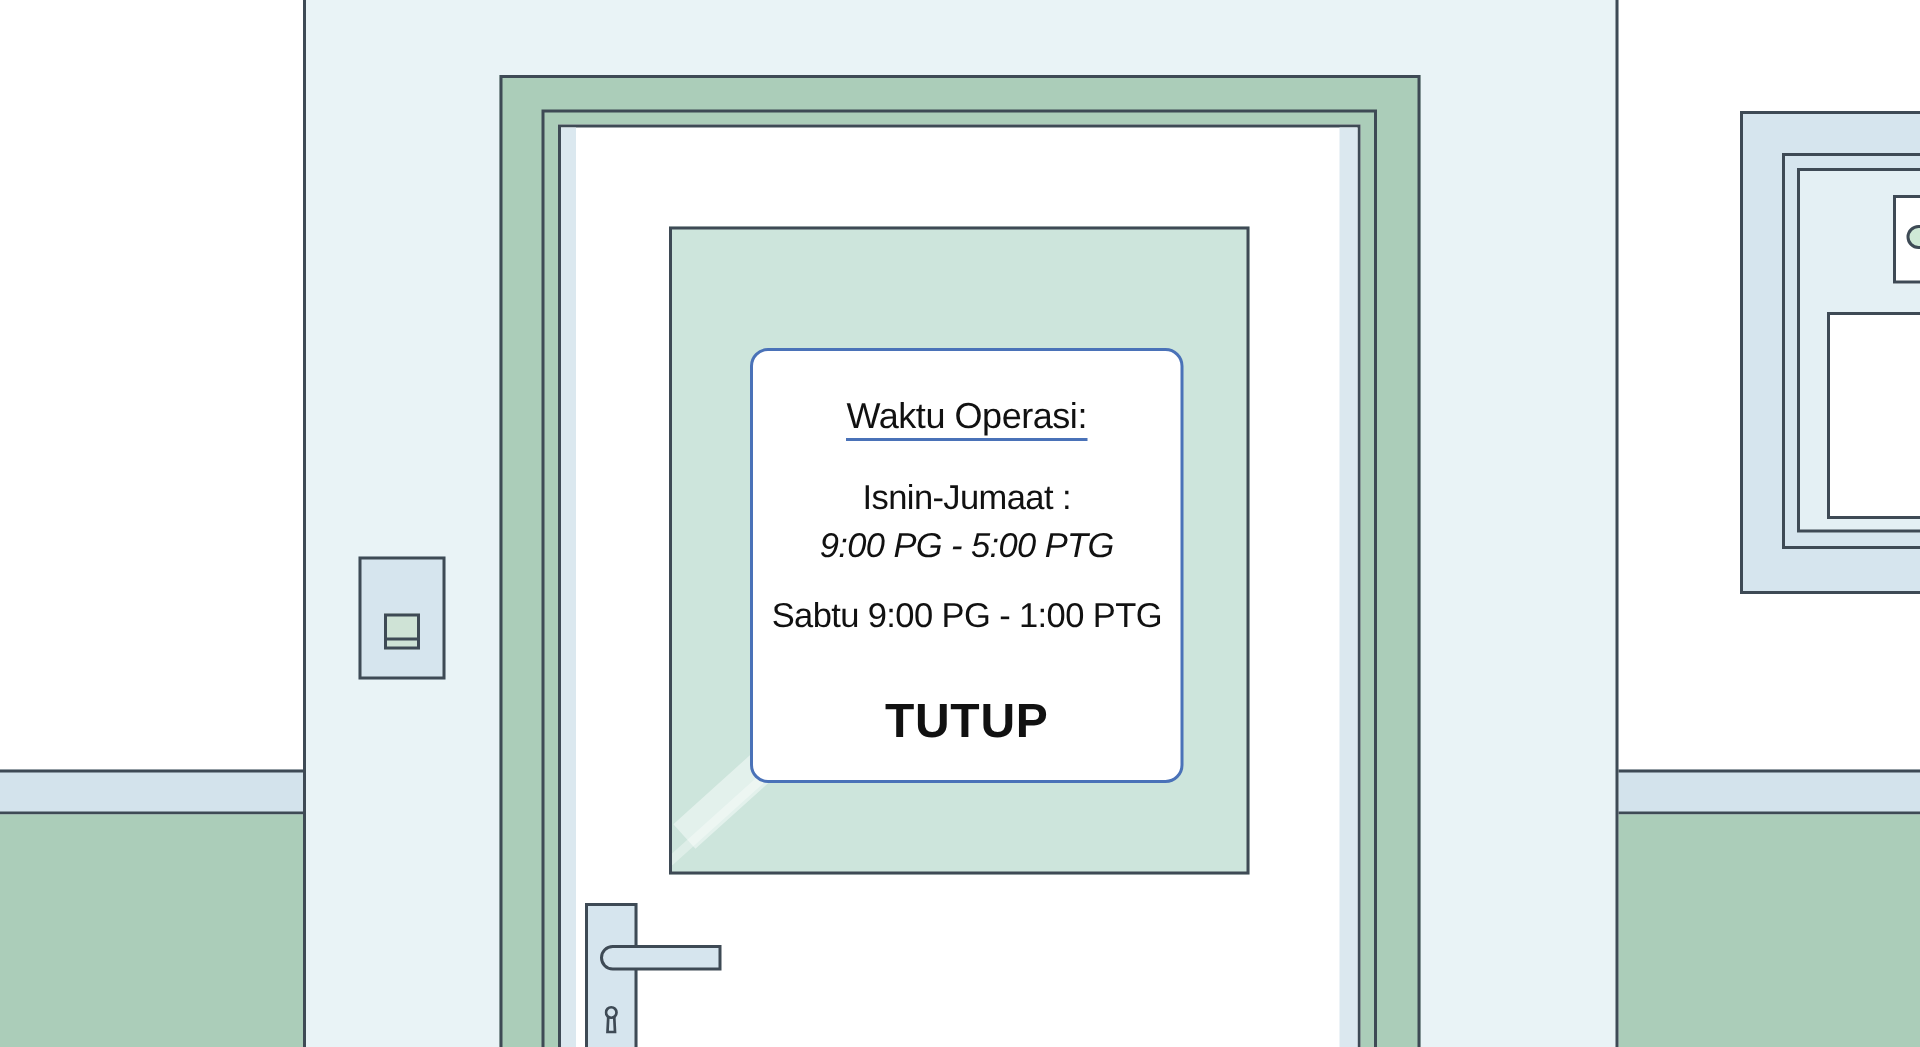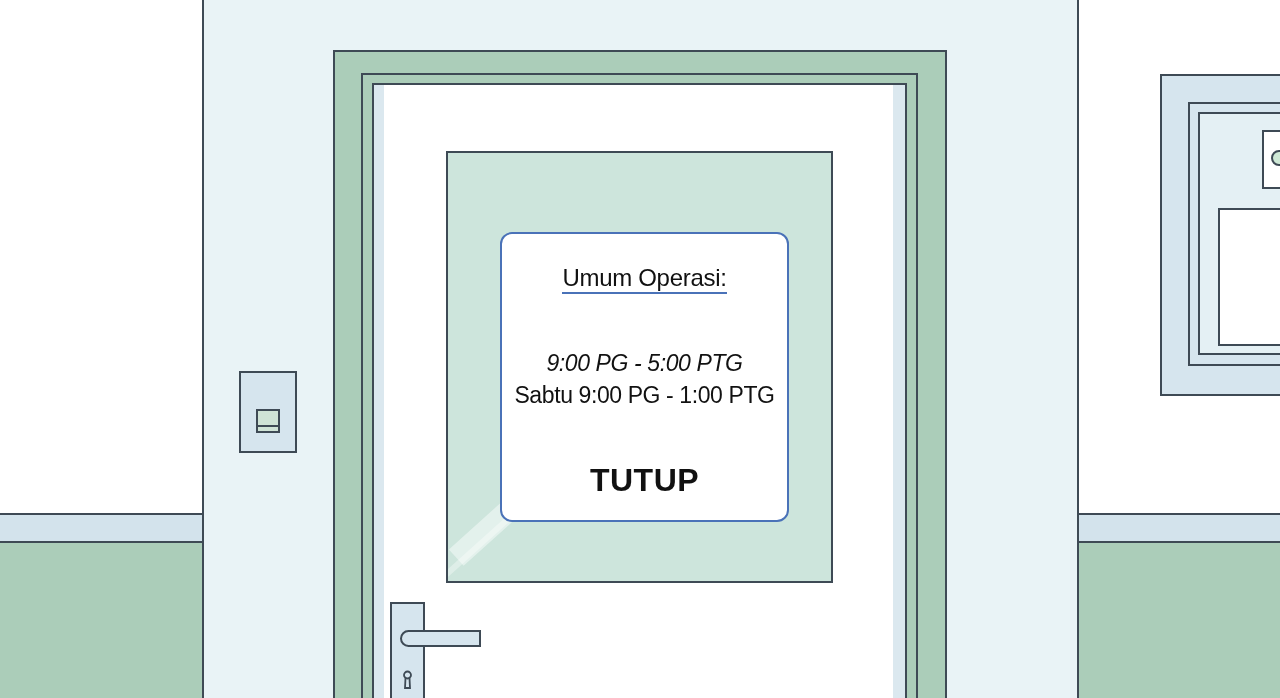--- a/index.html
+++ b/index.html
@@ -27,21 +27,21 @@
     .glare { position: absolute; left: -20px; top: 320px; width: 220px; height: 22px; background: rgba(255,255,255,0.45); transform: rotate(-42deg); }
     .glare2 { position: absolute; left: -30px; top: 345px; width: 220px; height: 6px; background: rgba(255,255,255,0.35); transform: rotate(-42deg); }
 
     
     .sign { left: 500px; top: 232px; width: 289px; height: 290px; background: #ffffff; border: 2px solid #4a72b8; border-radius: 12px; text-align: center; color: #111111; }
     .sign-title { position: absolute; left: 0; right: 0; top: 30px; font-size: 24px; font-weight: 400; }
     .sign-title span { border-bottom: 2px solid #4a72b8; padding-bottom: 1px; letter-spacing: -0.3px; }
     .sign-line { position: absolute; left: 0; right: 0; font-size: 23px; white-space: nowrap; letter-spacing: -0.4px; }
     .l1 { top: 84px; }
     .l2 { top: 116px; font-style: italic; }
-    .l3 { top: 148px; }
+    .l3 { top: 163px; }
     .l4 { top: 185px; }
     .sign-closed { position: absolute; left: 0; right: 0; top: 228px; font-size: 32px; font-weight: 700; letter-spacing: 0.5px; }
 
     
     .switch-plate { left: 239px; top: 371px; width: 58px; height: 82px; background: #d6e5ee; border: 2px solid #3e4a55; }
     .switch-rocker { left: 256px; top: 409px; width: 24px; height: 24px; background: #cfe3d6; border: 2px solid #3e4a55; }
     .switch-line { left: 258px; top: 425px; width: 20px; height: 2px; background: #3e4a55; }
 
     
     .handle-plate { left: 390px; top: 602px; width: 35px; height: 110px; background: #d6e5ee; border: 2px solid #3e4a55; }
@@ -74,21 +74,22 @@
 <div class="abs door"></div>
 <div class="abs door-shade"></div>
 <div class="abs door-shade-r"></div>
 
 <div class="abs door-window">
   <div class="glare"></div>
   <div class="glare2"></div>
 </div>
 
 <div class="abs sign">
-  <div class="sign-title"><span>Umum Operasi:</span></div>
+  <div class="sign-title"><span>Waktu Operasi:</span></div>
+  <div class="sign-line l1">Isnin-Jumaat :</div>
   <div class="sign-line l2">9:00 PG - 5:00 PTG</div>
   <div class="sign-line l3">Sabtu 9:00 PG - 1:00 PTG</div>
   <div class="sign-closed">TUTUP</div>
 </div>
 
 <div class="abs handle-plate"></div>
 <div class="abs handle-lever"></div>
 <svg class="abs keyhole" viewBox="0 0 9 22">
   <circle cx="4.5" cy="5" r="3.5" fill="none" stroke="#3e4a55" stroke-width="1.8"></circle>
   <path d="M2.5 8 L2 18 L7 18 L6.5 8" fill="none" stroke="#3e4a55" stroke-width="1.8"></path>

